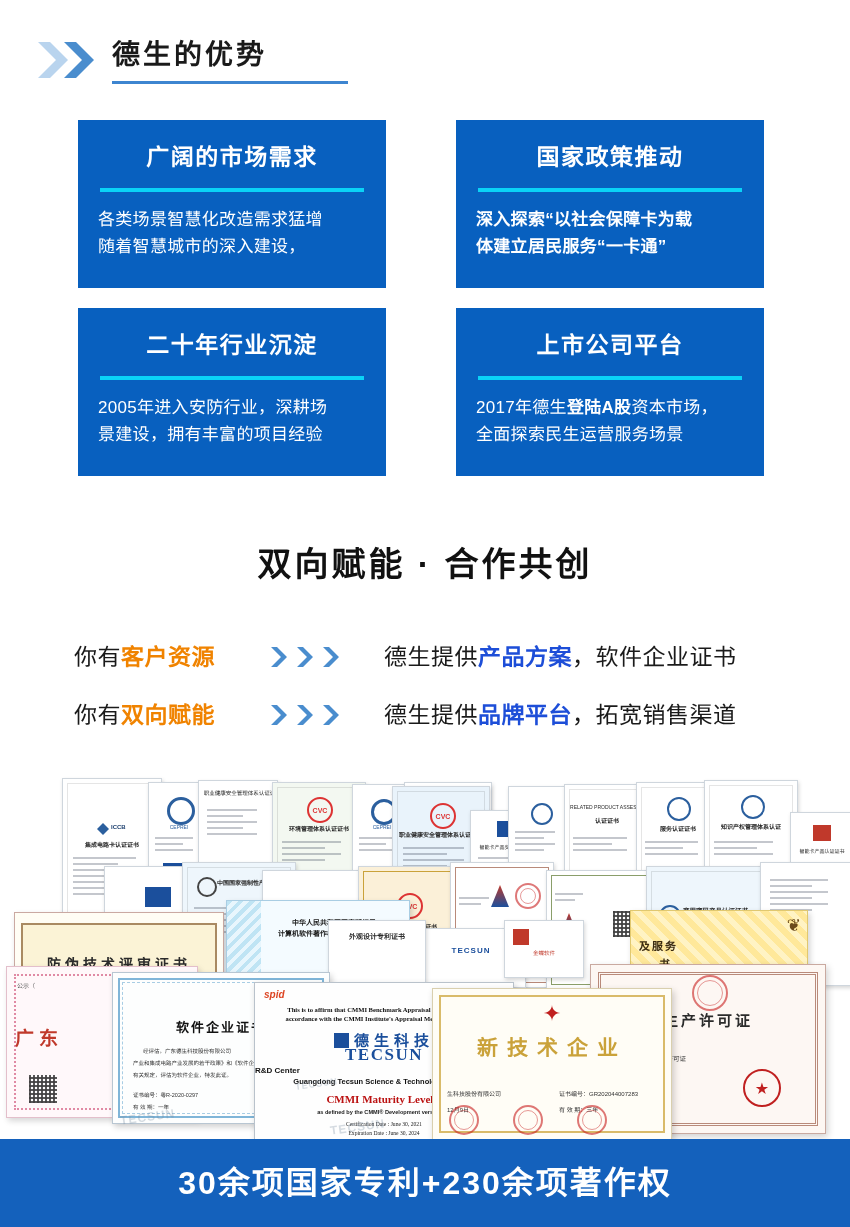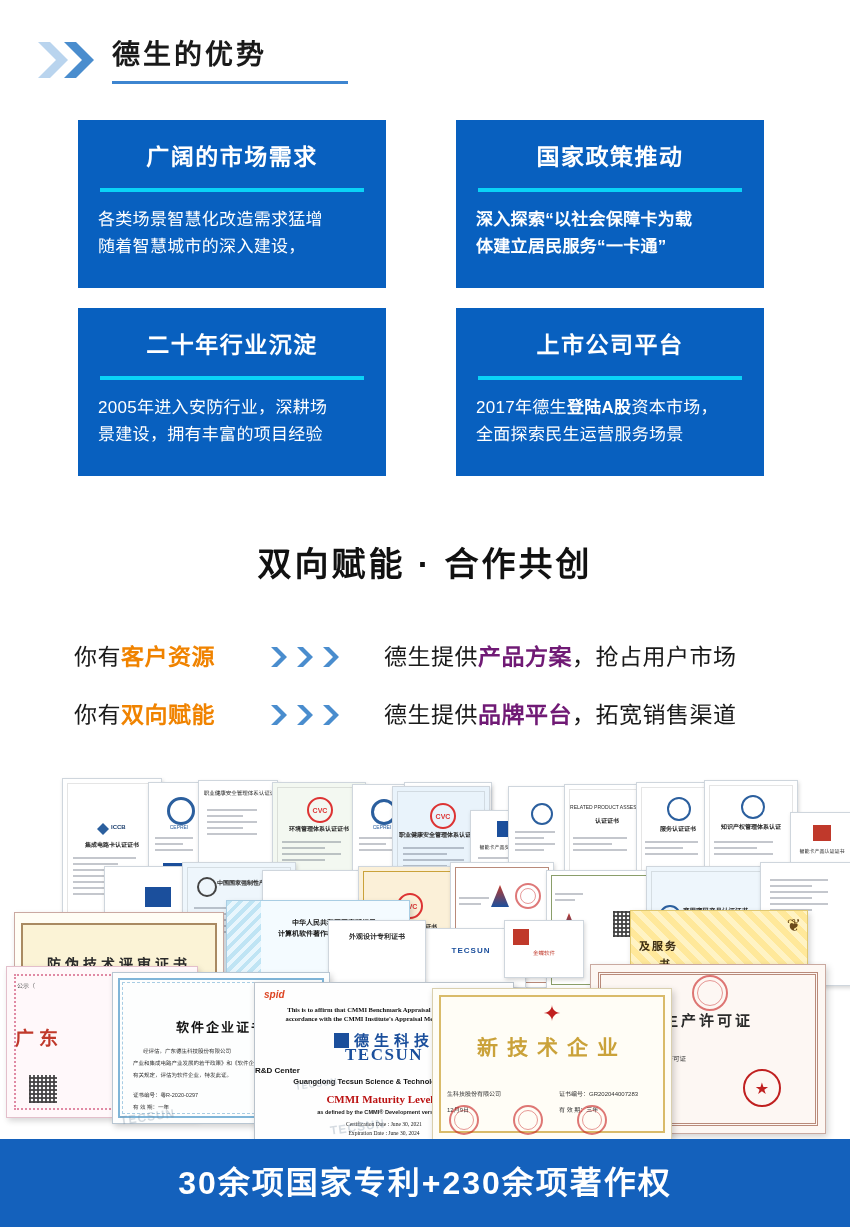--- a/index.html
+++ b/index.html
@@ -65,21 +65,21 @@
   .row .left b{color:#F08300;font-weight:bold;}
   .row .arrows{
     position:absolute;left:252px;top:0;height:58px;
     display:flex;align-items:center;gap:4px;
   }
   .row .arrows svg{display:block;}
   .row .right{
     position:absolute;left:368px;top:0;height:58px;line-height:58px;
     font-size:23px;color:#1a1a1a;letter-spacing:.5px;white-space:nowrap;
   }
-  .row .right b{font-weight:bold;color:#701a75;}
+  .row .right b{font-weight:bold;color:#1d4ed8;}
 
   
   .collage{position:absolute;left:0;top:770px;width:850px;height:375px;overflow:hidden;background:#ffffff;}
   .cert{position:absolute;background:#ffffff;border:1px solid #cfd6dd;box-shadow:1px 2px 4px rgba(0,0,0,.16);overflow:hidden;}
   .cert .inner{position:absolute;inset:4px;border:1px solid rgba(0,0,0,.10);}
   .cert .ct{
     position:absolute;left:6%;right:6%;text-align:center;
     font-size:6px;color:#2b2b2b;line-height:8px;white-space:nowrap;overflow:hidden;
   }
   .cert .lines{position:absolute;left:10%;right:10%;}
@@ -238,21 +238,21 @@
       <svg width="22" height="26" viewBox="0 0 22 26">
           <path d="M3 3 L13 13 L3 23 L9 23 L19 13 L9 3 Z" fill="#4a8dce"></path>
         </svg>
       <svg width="22" height="26" viewBox="0 0 22 26">
           <path d="M3 3 L13 13 L3 23 L9 23 L19 13 L9 3 Z" fill="#4a8dce"></path>
         </svg>
       <svg width="22" height="26" viewBox="0 0 22 26">
           <path d="M3 3 L13 13 L3 23 L9 23 L19 13 L9 3 Z" fill="#4a8dce"></path>
         </svg>
     </div>
-    <div class="right"><span>德生提供</span><b>产品方案</b><span>，抢占用户市场</span></div>
+    <div class="right"><span>德生提供</span><b>产品方案</b><span>，软件企业证书</span></div>
   </div>
 
   <div class="row">
     <div class="left"><span>你有</span><b>双向赋能</b></div>
     <div class="arrows">
       <svg width="22" height="26" viewBox="0 0 22 26">
           <path d="M3 3 L13 13 L3 23 L9 23 L19 13 L9 3 Z" fill="#4a8dce"></path>
         </svg>
       <svg width="22" height="26" viewBox="0 0 22 26">
           <path d="M3 3 L13 13 L3 23 L9 23 L19 13 L9 3 Z" fill="#4a8dce"></path>

